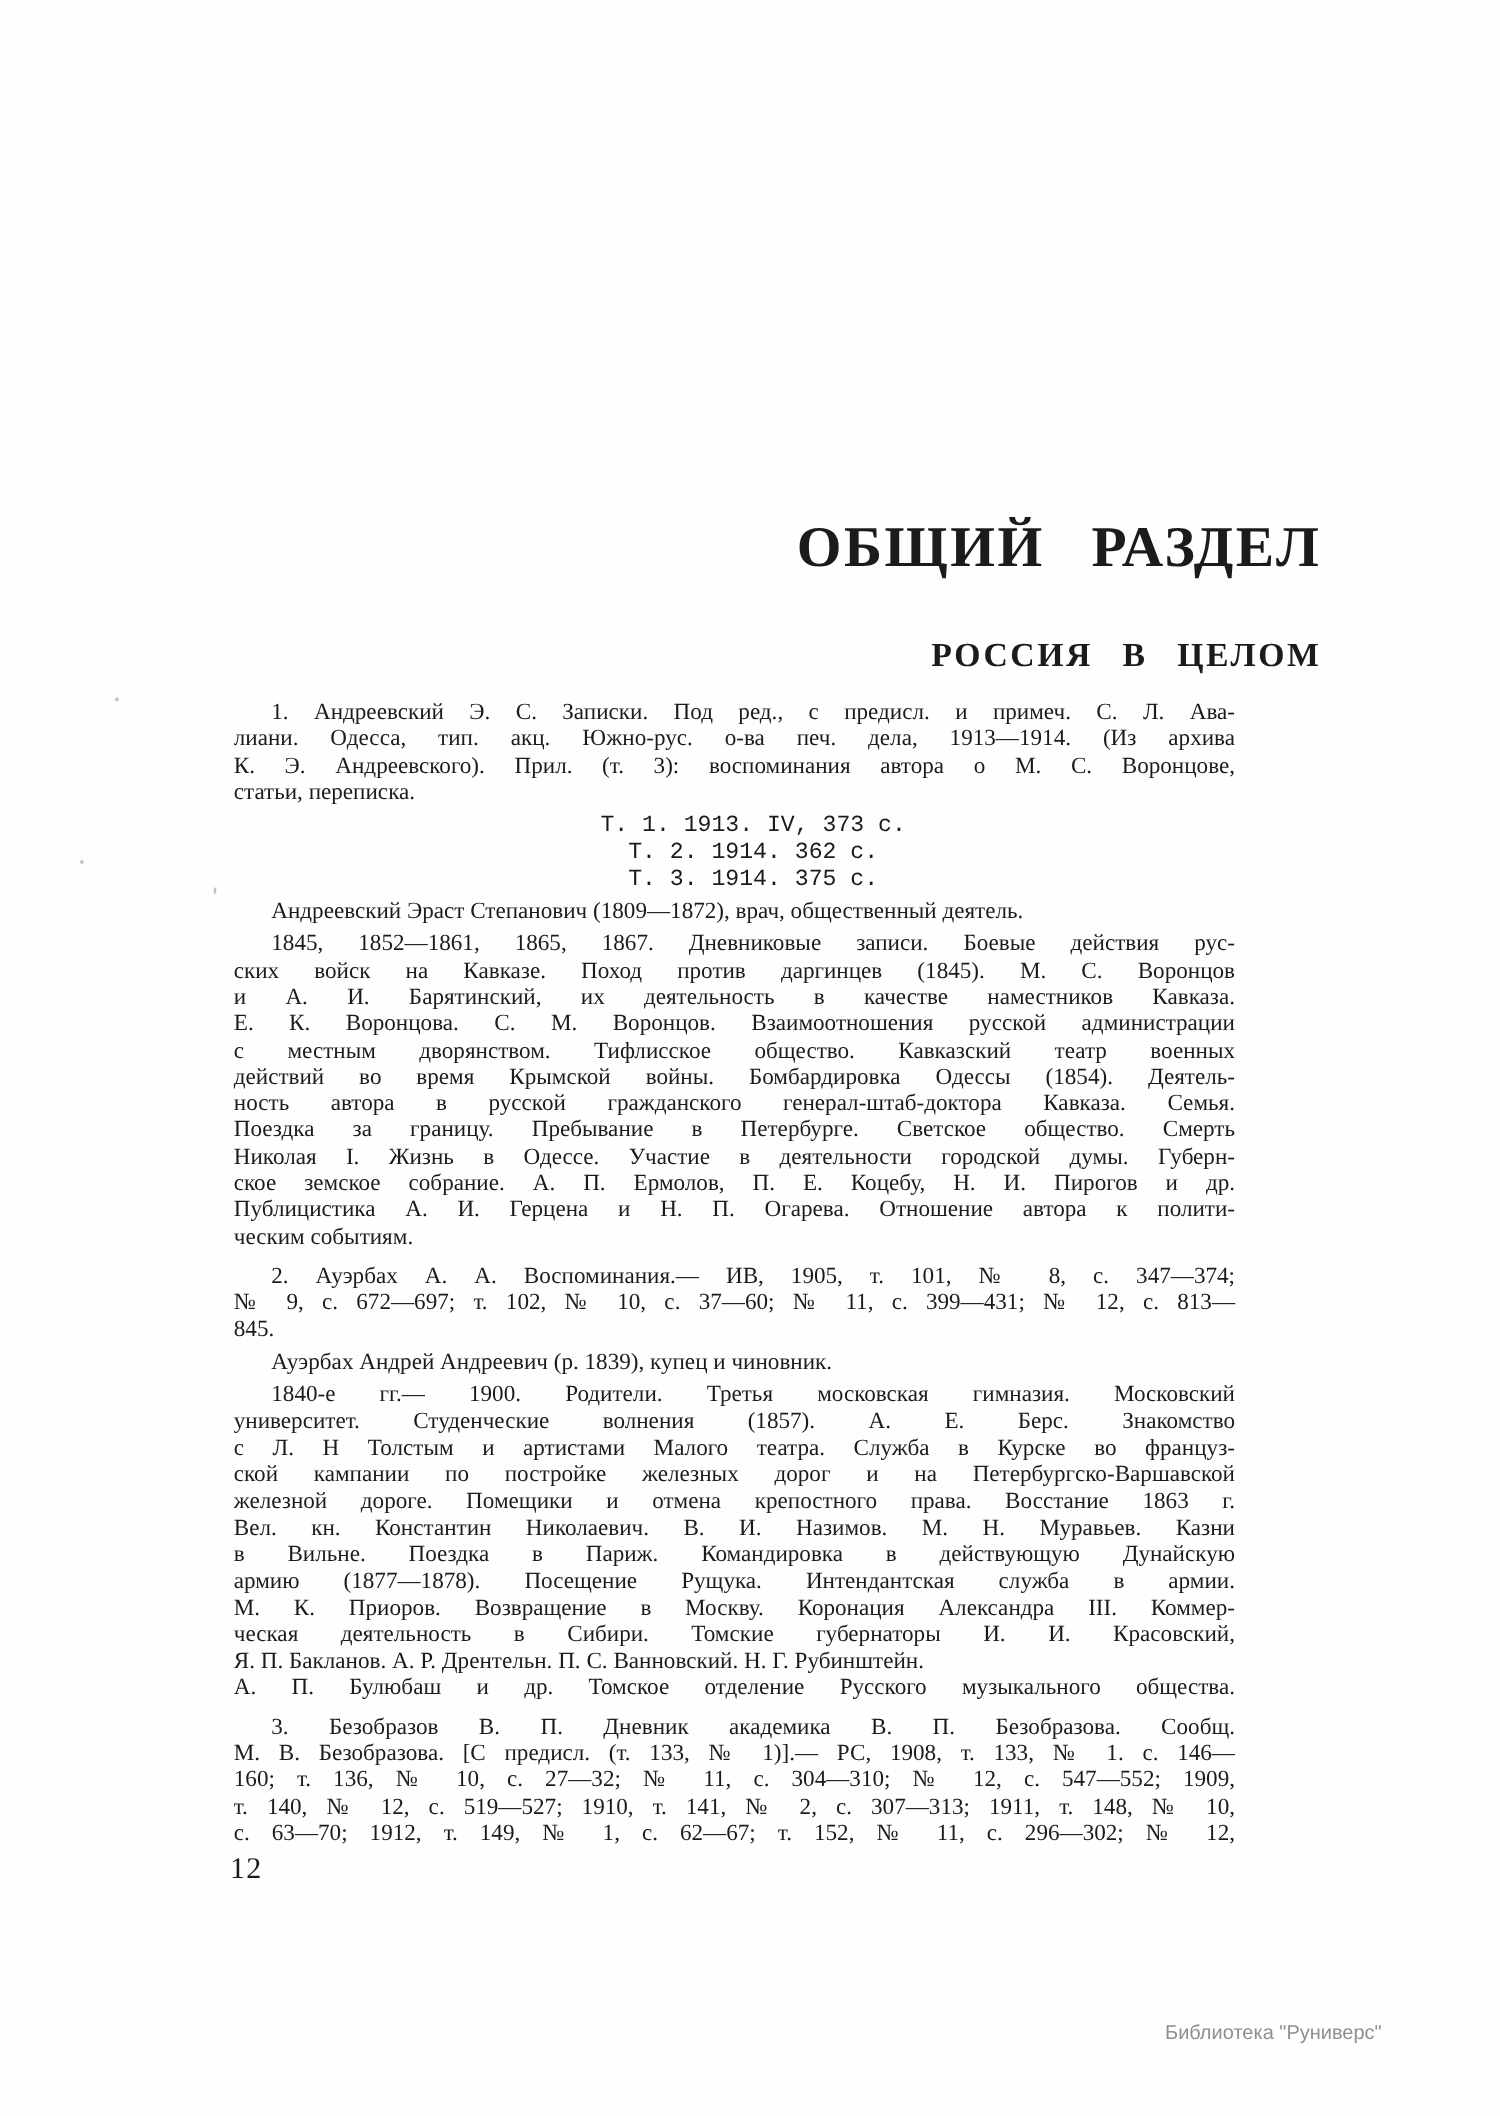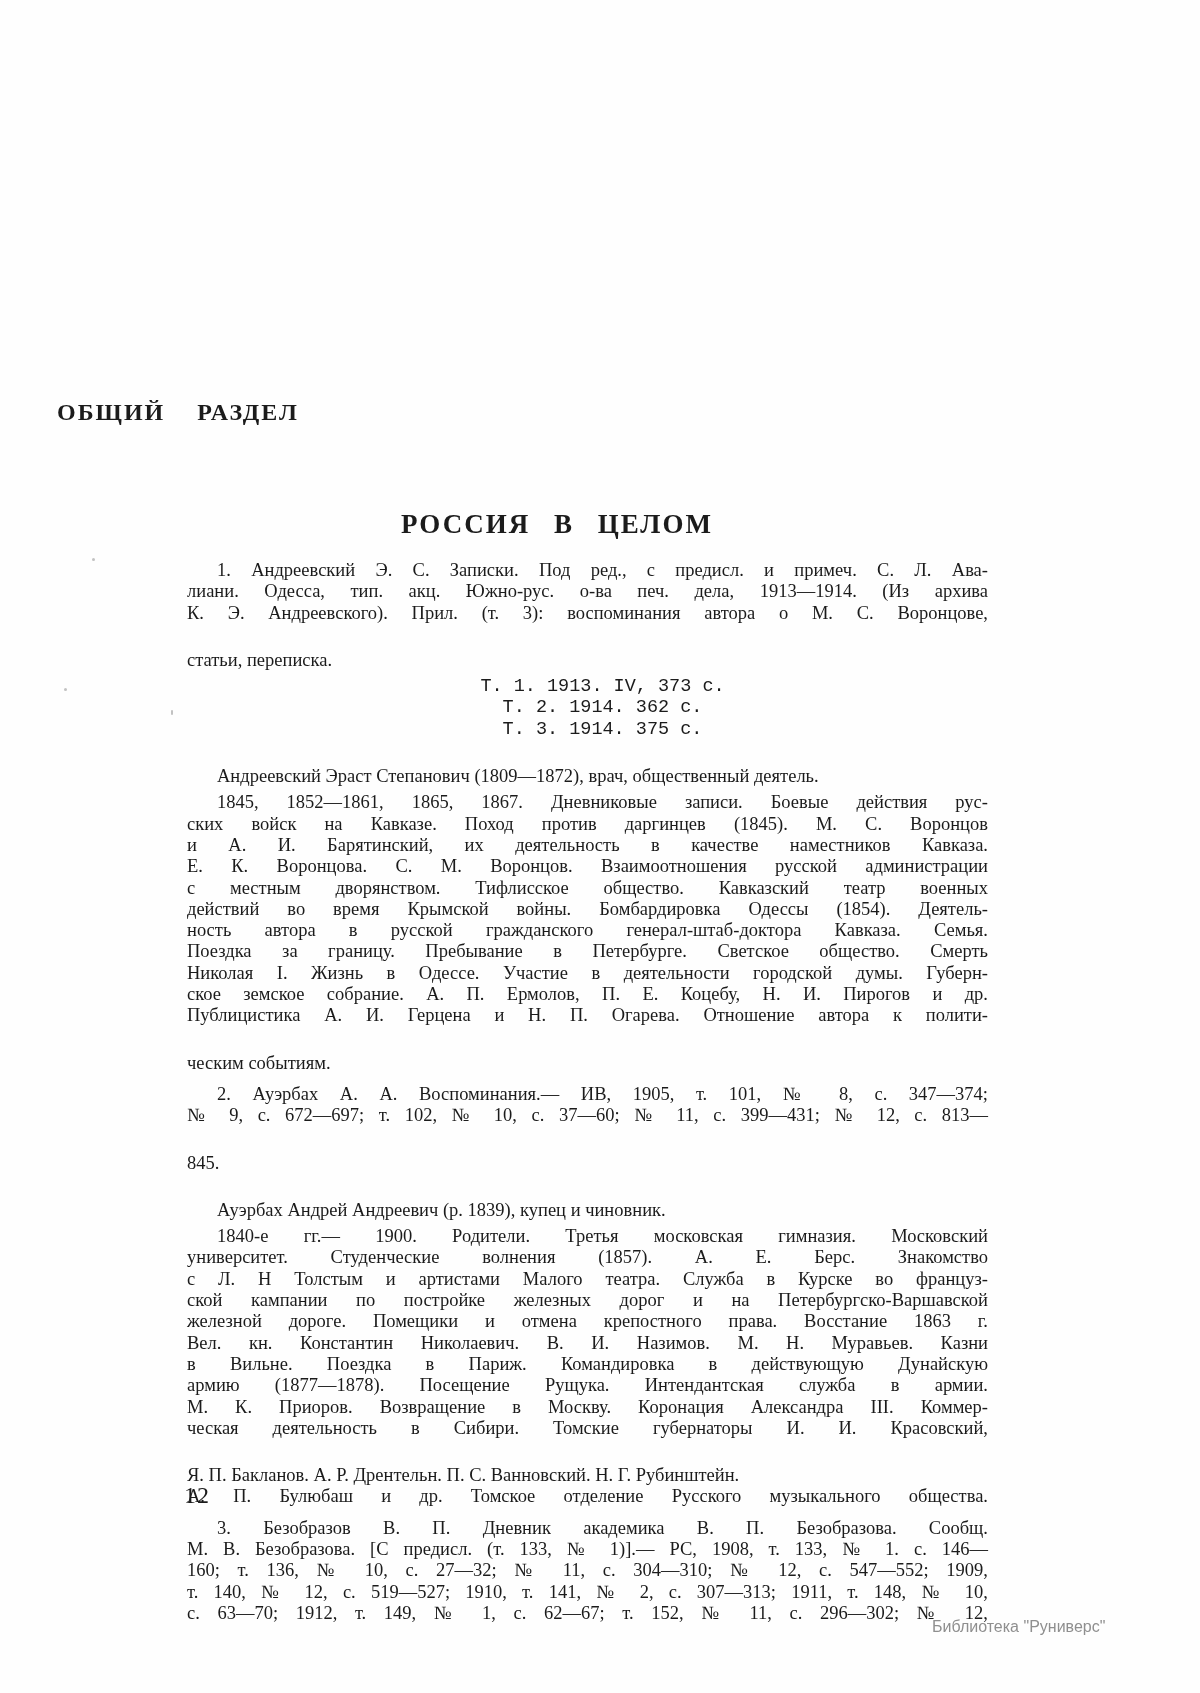--- a/index.html
+++ b/index.html
@@ -10,46 +10,46 @@
     font-family: "Liberation Serif", "DejaVu Serif", serif;
     color: #1b1b1b;
     overflow: hidden;
   }
   .page {
     position: absolute; inset: 0;
     background: #fefefe;
   }
   .title1 {
     position: absolute; top: 384px; left: 57px; width: 1000px;
-    text-align: left;
-    font-size: 24px; font-weight: 700;
+    text-align: right;
+    font-size: 46px; font-weight: 700;
     letter-spacing: 2px; word-spacing: 24px;
     line-height: 1;
   }
   .title2 {
     position: absolute; top: 489px; left: 57px; width: 1000px;
-    text-align: center;
+    text-align: right;
     font-size: 27px; font-weight: 700;
     letter-spacing: 2px; word-spacing: 15px;
     line-height: 1;
   }
   .text-column {
     position: absolute; left: 187px; top: 560px; width: 801px;
     font-size: 18.5px; line-height: 21.3px;
   }
   .block { margin: 0; }
   .gap-entry-head { margin-top: 10px; }
   .gap-volumes   { margin-top: 5px; }
   .gap-para      { margin-top: 5px; }
   .line {
     text-align: justify;
     text-align-last: justify;
     white-space: normal;
   }
-  .line.last { text-align-last: auto; margin-top: 26px; }
+  .line.last { text-align-last: auto; }
   .line.indent { text-indent: 30px; }
   .line.vol { text-align: center; text-align-last: auto; text-indent: 30px; font-family: Liberation Mono, monospace; }
   .lead { font-weight: 400; }
   .pagenum {
     position: absolute; left: 184px; top: 1482px;
     font-size: 24px; letter-spacing: 1px;
   }
   .watermark {
     position: absolute; left: 932px; top: 1618px;
     font-size: 16px; color: #8f8f8f;

